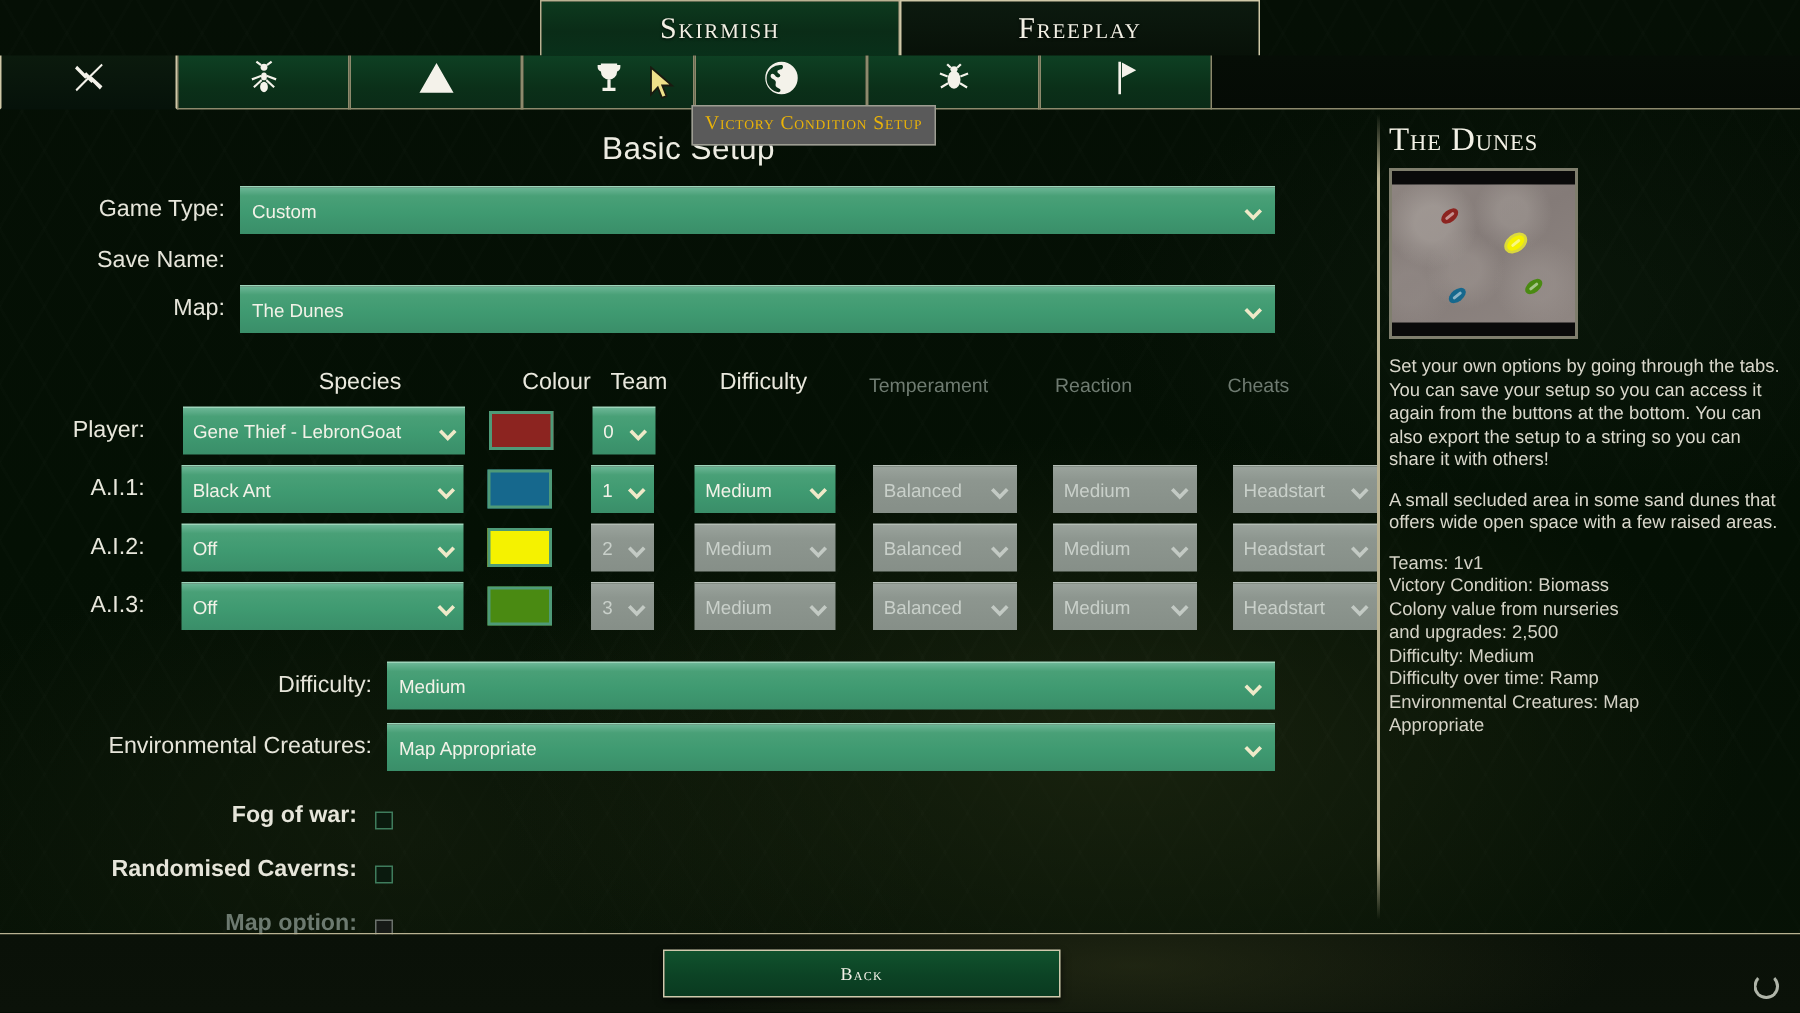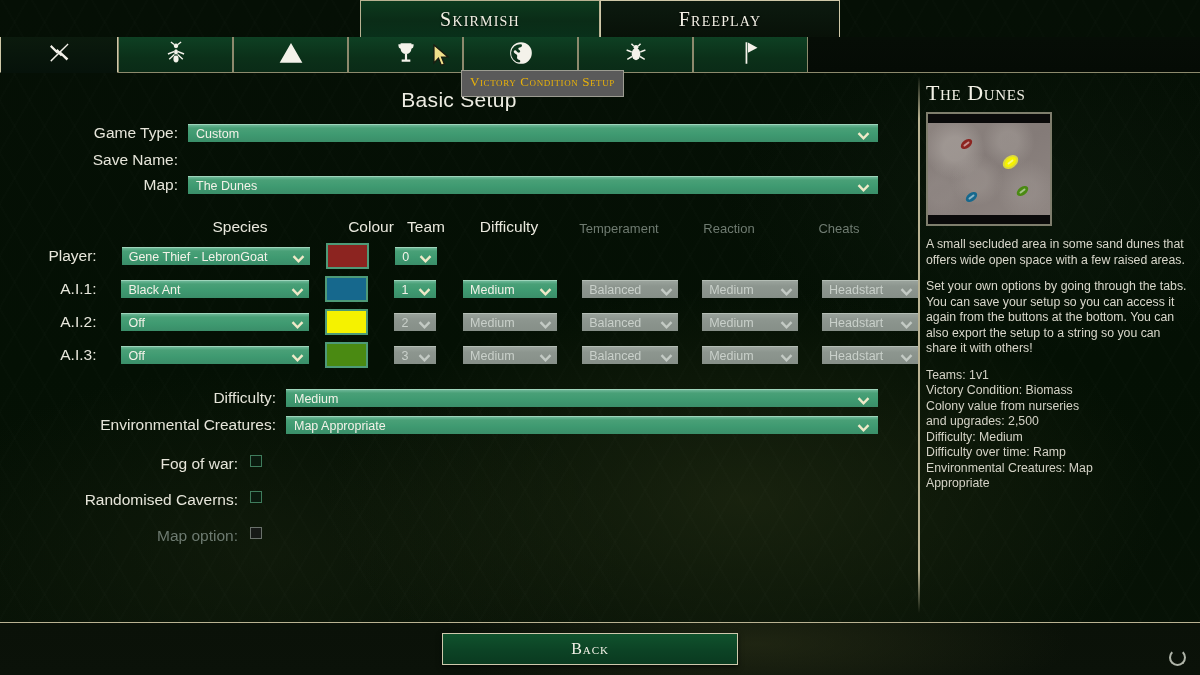--- a/index.html
+++ b/index.html
@@ -109,31 +109,30 @@
     text-align: center;
     font-size: 21px;
     color: #edece2;
     margin-top: 14px;
     letter-spacing: .3px;
   }
 
   .field-row {
     display: flex; align-items: center;
     margin-top: 8px;
-    padding-left: 28px;
   }
   .field-label {
     width: 160px; text-align: right; padding-right: 10px;
     color: #e6e5da; font-size: 15.5px;
   }
 
   
   .dd {
     position: relative;
-    height: 18px;
+    height: 32px;
     background: linear-gradient(180deg, #6cb696 0%, #49a077 18%, #3f9a71 55%, #3a8e69 100%);
     border-top: 1px solid #9ed5bb;
     display: flex; align-items: center;
     color: #f3f2e8; font-size: 12.5px;
     padding-left: 8px;
     cursor: pointer;
   }
   .dd .chev {
     position: absolute; right: 8px; top: 50%; transform: translateY(-50%);
     width: 13px; height: 9px;
@@ -184,21 +183,21 @@
   .swatch {
     height: 26px; width: 46px;
     border: 2px solid #4e9a78;
     cursor: pointer;
   }
 
   .dd.small { padding-left: 7px; font-size: 12.5px; }
   .dd.small .chev { right: 5px; }
 
   
-  .cbrow { display: flex; align-items: flex-start; margin-top: 18px; }
+  .cbrow { display: flex; align-items: flex-end; margin-top: 18px; font-weight: bold; }
   .cblabel { width: 250px; text-align: right; padding-right: 12px; color: #e6e5da; font-size: 15.5px; }
   .cblabel.dim { color: #6d7a70; }
   .cbox {
     width: 12px; height: 12px;
     border: 1px solid #3f7c5c;
     background: #0a1a0e;
     cursor: pointer;
   }
   .cbox.dim { border-color: #6a716b; background: #171a17; cursor: default; }
 
@@ -289,28 +288,28 @@
     background: #b9b292;
   }
   .footer {
     position: absolute; left: 0; top: 623px; width: 1200px; height: 52px;
     background:
       radial-gradient(ellipse 420px 90px at 63% 40%, rgba(56,60,30,.45) 0%, rgba(12,16,8,0) 75%),
       linear-gradient(180deg, #0a1108 0%, #0b1209 100%);
   }
   .backbtn {
     position: absolute; left: 442px; top: 633px;
-    width: 296px; height: 32px;
+    width: 265px; height: 32px;
     display: flex; align-items: center; justify-content: center;
     border: 1px solid #cfc9ad;
     background: linear-gradient(180deg, #10522d 0%, #0c4325 55%, #0a3a20 100%);
     color: #f4f2e8;
     font-family: "Liberation Serif", serif;
     font-variant: small-caps;
-    font-size: 16px;
+    font-size: 12px;
     letter-spacing: .9px;
     cursor: pointer;
     box-shadow: 0 2px 5px rgba(0,0,0,.65);
     text-align: right;
   }
   .spinner {
     position: absolute; right: 14px; bottom: 9px;
     width: 17px; height: 17px;
     border: 2px solid #cdd2c6;
     border-radius: 50%;
@@ -625,22 +624,22 @@
     <div class="mapthumb">
       <div class="terrain"></div>
       <div id="nest-layer">
           <div class="nest" style="background: rgb(140, 36, 32); left: 26%; top: 24%;"></div>
           <div class="nest ring" style="background: rgb(245, 242, 0); left: 62%; top: 40%;"></div>
           <div class="nest" style="background: rgb(22, 104, 141); left: 30%; top: 72%;"></div>
           <div class="nest" style="background: rgb(74, 138, 18); left: 72%; top: 66%;"></div>
         </div>
     </div>
 
+    <p>Set your own options by going through the tabs. You can save your setup so you can access it again from the buttons at the bottom. You can also export the setup to a string so you can share it with others!</p>
     <p>A small secluded area in some sand dunes that offers wide open space with a few raised areas.</p>
-    <p>Set your own options by going through the tabs. You can save your setup so you can access it again from the buttons at the bottom. You can also export the setup to a string so you can share it with others!</p>
     <div class="stats">Teams: 1v1
 Victory Condition: Biomass
 Colony value from nurseries
 and upgrades: 2,500
 Difficulty: Medium
 Difficulty over time: Ramp
 Environmental Creatures: Map
 Appropriate</div>
 
   </div>

